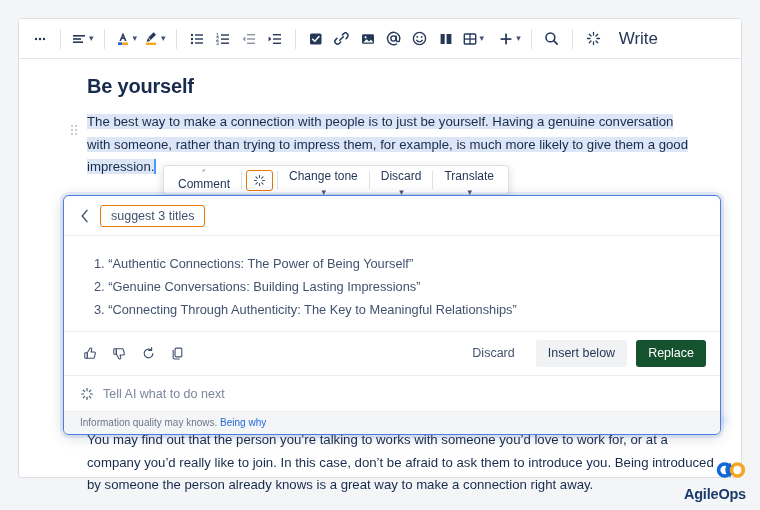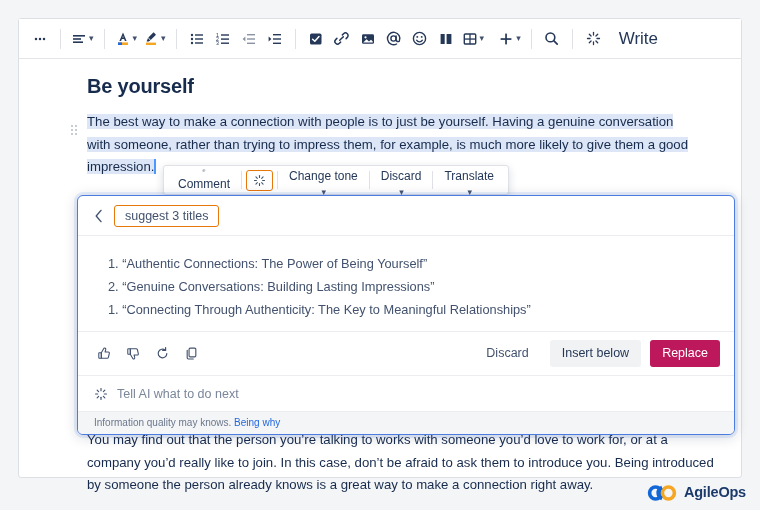--- a/index.html
+++ b/index.html
@@ -138,21 +138,21 @@
     border-radius: 3px;
     padding: 1px 6px;
     display: flex; align-items: center; justify-content: center;
     height: 21px;
     cursor: pointer;
   }
 
   
   #ai-panel {
     position: absolute;
-    left: 58px; top: 176px;
+    left: 44px; top: 176px;
     width: 658px;
     background: #ffffff;
     border: 1.5px solid #4c7ce0;
     border-radius: 6px;
     box-shadow: 0 0 0 3px rgba(76,124,224,.12),
                 0 2px 14px rgba(9,30,66,.18);
     overflow: hidden;
     z-index: 10;
   }
   #ai-glow {
@@ -222,21 +222,21 @@
     font-size: 12.5px;
     border: none;
     border-radius: 3px;
     padding: 6px 12px;
     cursor: pointer;
     font-family: "Liberation Sans", sans-serif;
     line-height: 1.2;
   }
   .btn-subtle { background: transparent; color: #42526e; }
   .btn-grey { background: #f1f2f4; color: #253858; }
-  .btn-primary { background: #be185d; color: #ffffff; }
+  .btn-primary { background: #14532d; color: #ffffff; }
 
   #ai-input-row {
     display: flex; align-items: center;
     gap: 9px;
     height: 36px;
     padding: 16px 16px;
     border-top: 1px solid #ebecf0;
   }
   #ai-input-text {
     font-size: 12.5px;
@@ -256,21 +256,21 @@
   #bottom-para {
     position: absolute;
     left: 68px; top: 410px;
     width: 632px;
   }
 
   
   #logo {
     position: absolute;
     right: 14px; bottom: 8px;
-    display: flex; align-items: flex-start; gap: 7px;
+    display: flex; align-items: flex-end; gap: 7px; flex-direction: column;
   }
   #logo-text {
     font-size: 14.5px;
     font-weight: bold;
     color: #1b3a6b;
     letter-spacing: -0.2px;
   }
 </style>
 </head>
 <body>
@@ -530,21 +530,21 @@
           <svg width="10" height="14" viewBox="0 0 10 14">
             <path d="M7 1.4 L2.2 7 L7 12.6" fill="none" stroke="#42526e" stroke-width="1.4" stroke-linecap="round" stroke-linejoin="round"></path>
           </svg>
         </div>
         <div id="ai-chip">suggest 3 titles</div>
       </div>
 
       <div id="ai-results">
         <div class="ai-line">1. “Authentic Connections: The Power of Being Yourself”</div>
         <div class="ai-line">2. “Genuine Conversations: Building Lasting Impressions”</div>
-        <div class="ai-line">1. “Connecting Through Authenticity: The Key to Meaningful Relationships”</div>
+        <div class="ai-line">3. “Connecting Through Authenticity: The Key to Meaningful Relationships”</div>
       </div>
 
       <div id="ai-actions">
         <div id="ai-icons">
           <div class="ai-icon">
             <svg width="15" height="15" viewBox="0 0 16 16">
               <path d="M4.6 7.2 L7.4 2.3 a1.3 1.3 0 0 1 1.9 1.5 L8.6 6.4 h3.4 a1.2 1.2 0 0 1 1.15 1.5 l-1 4.1 a1.4 1.4 0 0 1 -1.35 1 H4.6 Z" fill="none" stroke="#42526e" stroke-width="1.15" stroke-linejoin="round"></path>
               <rect x="1.9" y="7.2" width="2.7" height="5.8" rx="0.5" fill="none" stroke="#42526e" stroke-width="1.15"></rect>
             </svg>
           </div>

